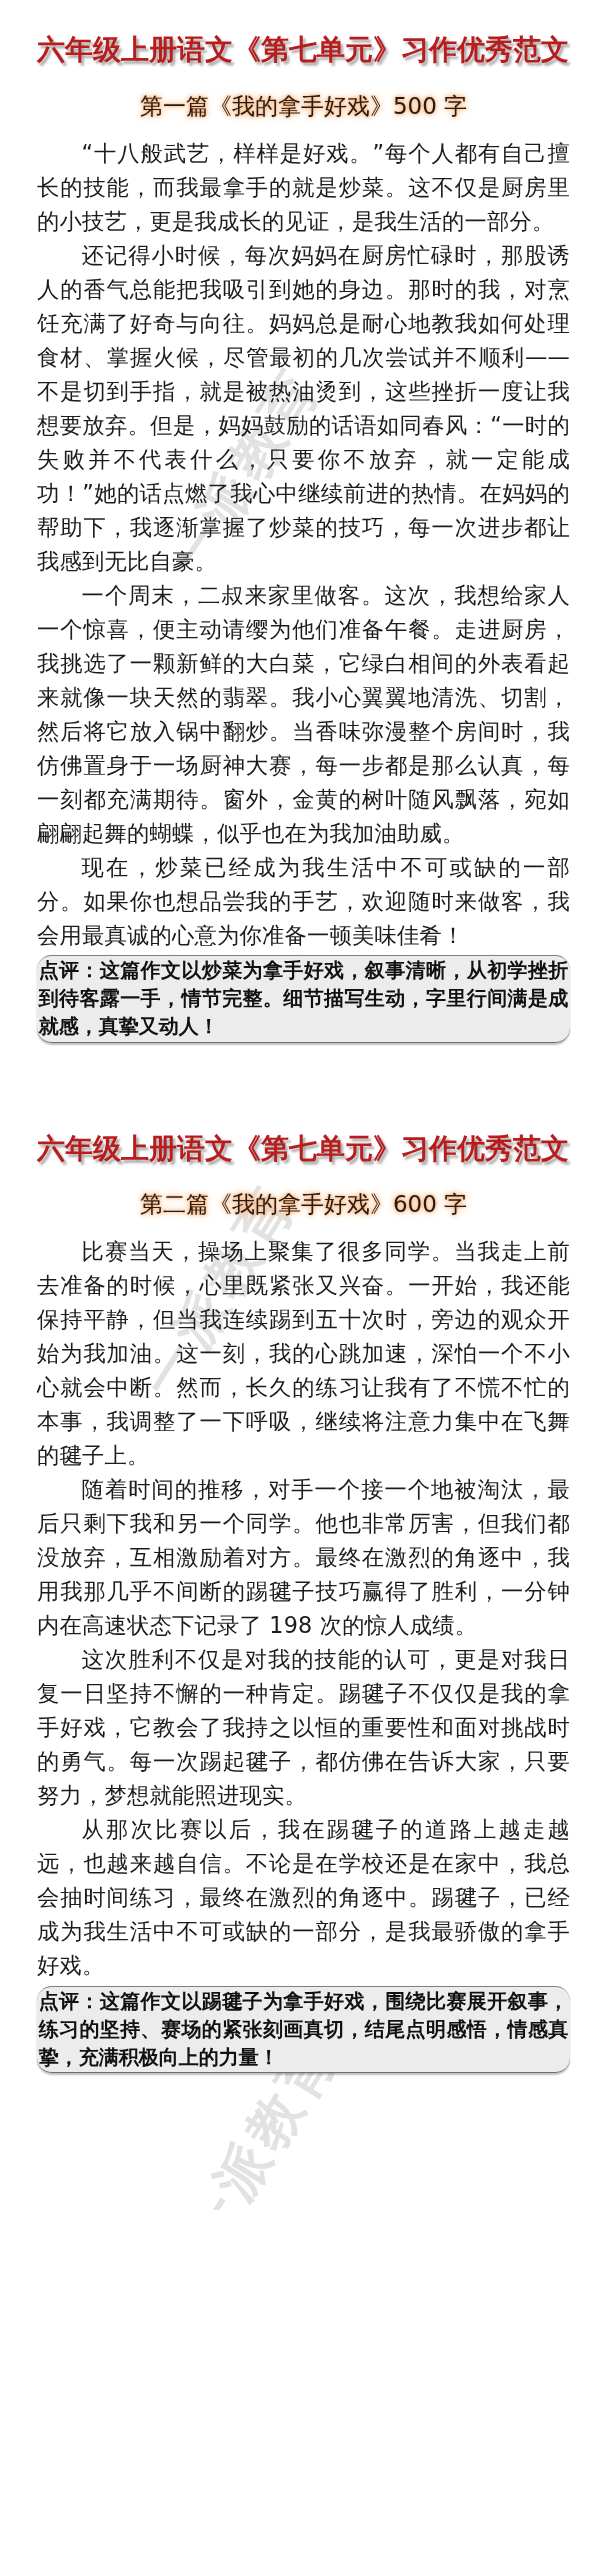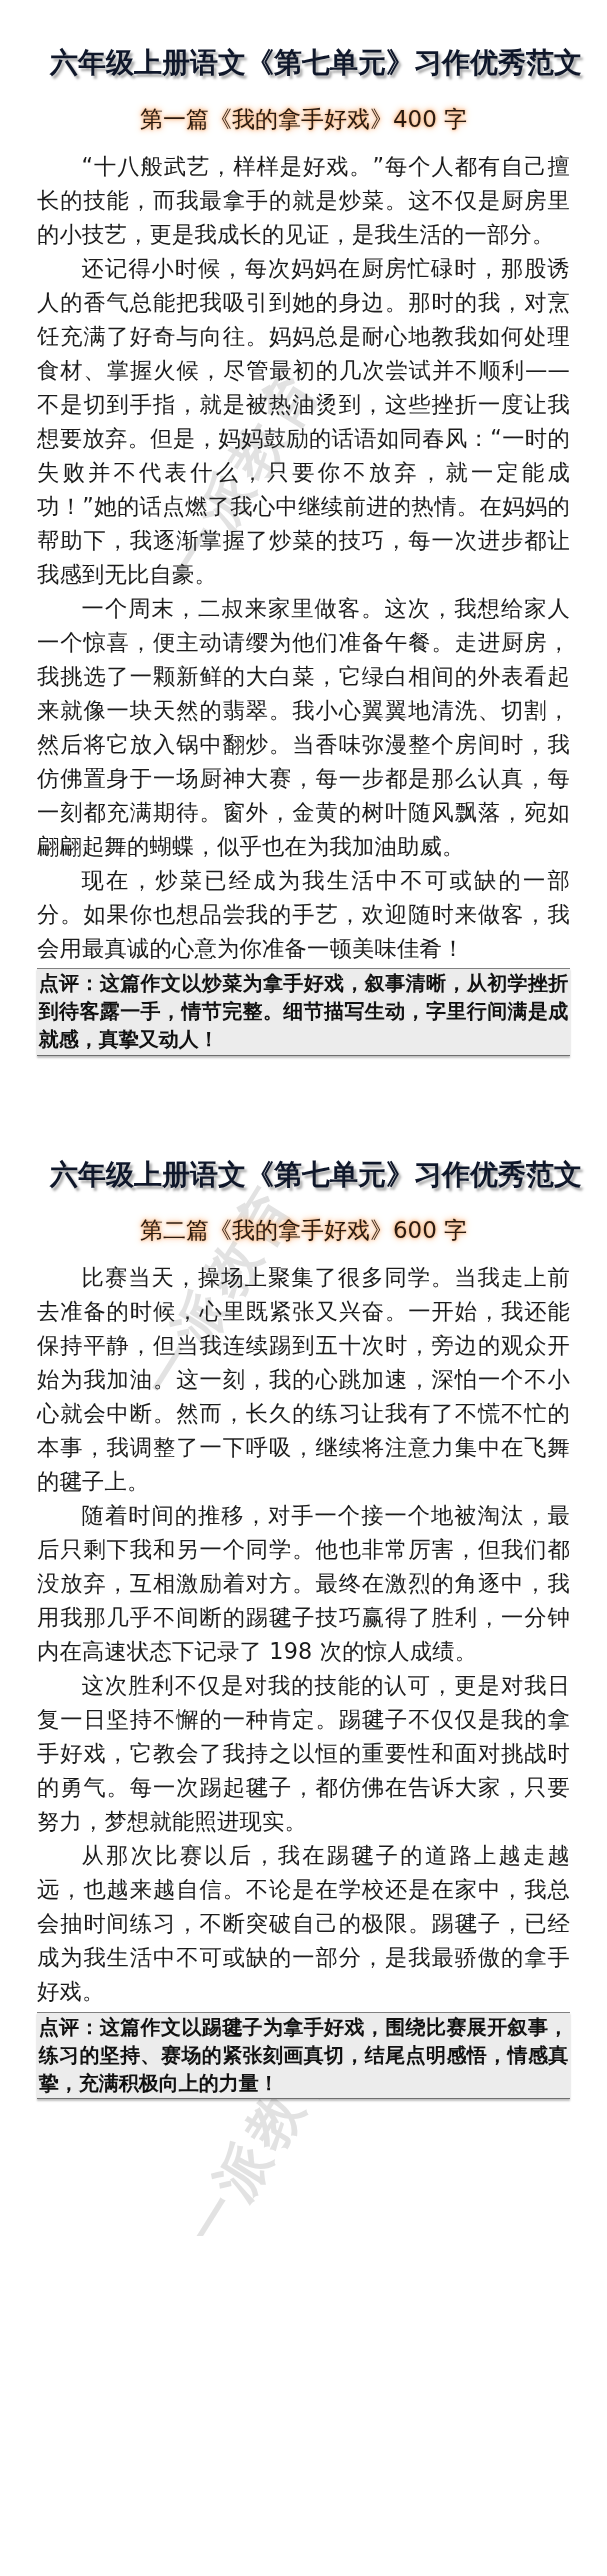--- a/index.html
+++ b/index.html
@@ -2,73 +2,73 @@
 <html style="font-size:13.5px"><head>
 <meta charset="utf-8">
 <style>
   html, body { margin: 0; padding: 0; background: #ffffff; }
   body { width: 607px; font-family: "DejaVu Sans", sans-serif; color: #1a1a1a; position: relative; overflow-x: hidden; }
   .section { position: relative; padding: 0 37px 0 37px; }
   .section.first { padding-top: 30px; }
   .section.next { padding-top: 86px; }
   .doc-title {
     text-align: left; font-size: 28px; font-weight: bold; letter-spacing: 0px;
-    color: #0f172a; text-shadow: 2.5px 2.5px 2.5px rgba(0,0,0,0.35);
-    margin: 13px; line-height: 40px; white-space: nowrap;
+    color: #b91c1c; text-shadow: 2.5px 2.5px 2.5px rgba(0,0,0,0.35);
+    margin: 0; line-height: 40px; white-space: nowrap;
   }
   .essay-title {
     text-align: center; margin: 18.6px 0 10px 0; line-height: 34px;
   }
   .essay-title span {
     font-size: 23px; color: #2a1a10; font-weight: normal;
     text-shadow: 0 0 5px #f6b27c, 0 0 8.4px #f9c79b, 0 0 2.5px #f3a468;
     padding: 0 3.4px;
   }
   .para {
     font-size: 22.3px; line-height: 34px; margin: 0; text-align: justify;
     text-indent: 2em; color: #1c1c1c; letter-spacing: 0.2px;
   }
   .comment {
     margin-top: 3.4px; background: #ececec;
     border-top: 1.7px solid #808080; border-bottom: 1.7px solid #6e6e6e;
     box-shadow: 0 1.7px 1.7px rgba(0,0,0,0.25);
     padding: 0 1.7px 1.7px 1.7px;
     font-family: "DejaVu Serif", serif; font-size: 20px; line-height: 28px;
-    text-align: justify; color: #111; font-weight: bold;
+    text-align: justify; color: #111; font-weight: bold; border-radius: 15px;
   }
   .watermark {
     position: absolute; font-size: 54px; font-weight: bold; color: rgba(150,150,150,0.28);
     transform: rotate(-58deg); white-space: nowrap; pointer-events: none; letter-spacing: 5px;
     font-family: "DejaVu Sans", sans-serif;
   }
 </style>
 </head>
 <body>
 
 <div class="watermark" style="left:126px; top:438px;">一派教育</div>
 <div class="watermark" style="left:101px; top:1256px;">一派教育</div>
 <div class="watermark" style="left:143px; top:2108px;">一派教育</div>
 
 <div class="section first">
   <h1 class="doc-title">六年级上册语文《第七单元》习作优秀范文</h1>
-  <div class="essay-title"><span>第一篇《我的拿手好戏》400 字</span></div>
+  <div class="essay-title"><span>第一篇《我的拿手好戏》500 字</span></div>
   <p class="para">“十八般武艺，样样是好戏。”每个人都有自己擅长的技能，而我最拿手的就是炒菜。这不仅是厨房里的小技艺，更是我成长的见证，是我生活的一部分。</p>
   <p class="para">还记得小时候，每次妈妈在厨房忙碌时，那股诱人的香气总能把我吸引到她的身边。那时的我，对烹饪充满了好奇与向往。妈妈总是耐心地教我如何处理食材、掌握火候，尽管最初的几次尝试并不顺利——不是切到手指，就是被热油烫到，这些挫折一度让我想要放弃。但是，妈妈鼓励的话语如同春风：“一时的失败并不代表什么，只要你不放弃，就一定能成功！”她的话点燃了我心中继续前进的热情。在妈妈的帮助下，我逐渐掌握了炒菜的技巧，每一次进步都让我感到无比自豪。</p>
   <p class="para">一个周末，二叔来家里做客。这次，我想给家人一个惊喜，便主动请缨为他们准备午餐。走进厨房，我挑选了一颗新鲜的大白菜，它绿白相间的外表看起来就像一块天然的翡翠。我小心翼翼地清洗、切割，然后将它放入锅中翻炒。当香味弥漫整个房间时，我仿佛置身于一场厨神大赛，每一步都是那么认真，每一刻都充满期待。窗外，金黄的树叶随风飘落，宛如翩翩起舞的蝴蝶，似乎也在为我加油助威。</p>
   <p class="para">现在，炒菜已经成为我生活中不可或缺的一部分。如果你也想品尝我的手艺，欢迎随时来做客，我会用最真诚的心意为你准备一顿美味佳肴！</p>
   <div class="comment">点评：这篇作文以炒菜为拿手好戏，叙事清晰，从初学挫折到待客露一手，情节完整。细节描写生动，字里行间满是成就感，真挚又动人！</div>
 </div>
 
 <div class="section next">
   <h1 class="doc-title">六年级上册语文《第七单元》习作优秀范文</h1>
   <div class="essay-title"><span>第二篇《我的拿手好戏》600 字</span></div>
   <p class="para">比赛当天，操场上聚集了很多同学。当我走上前去准备的时候，心里既紧张又兴奋。一开始，我还能保持平静，但当我连续踢到五十次时，旁边的观众开始为我加油。这一刻，我的心跳加速，深怕一个不小心就会中断。然而，长久的练习让我有了不慌不忙的本事，我调整了一下呼吸，继续将注意力集中在飞舞的毽子上。</p>
   <p class="para">随着时间的推移，对手一个接一个地被淘汰，最后只剩下我和另一个同学。他也非常厉害，但我们都没放弃，互相激励着对方。最终在激烈的角逐中，我用我那几乎不间断的踢毽子技巧赢得了胜利，一分钟内在高速状态下记录了 198 次的惊人成绩。</p>
   <p class="para">这次胜利不仅是对我的技能的认可，更是对我日复一日坚持不懈的一种肯定。踢毽子不仅仅是我的拿手好戏，它教会了我持之以恒的重要性和面对挑战时的勇气。每一次踢起毽子，都仿佛在告诉大家，只要努力，梦想就能照进现实。</p>
-  <p class="para">从那次比赛以后，我在踢毽子的道路上越走越远，也越来越自信。不论是在学校还是在家中，我总会抽时间练习，不断突破自己的极限。踢毽子，已经成为我生活中不可或缺的一部分，是我最骄傲的拿手好戏。</p>
+  <p class="para">从那次比赛以后，我在踢毽子的道路上越走越远，也越来越自信。不论是在学校还是在家中，我总会抽时间练习，最终在激烈的角逐中。踢毽子，已经成为我生活中不可或缺的一部分，是我最骄傲的拿手好戏。</p>
   <div class="comment">点评：这篇作文以踢毽子为拿手好戏，围绕比赛展开叙事，练习的坚持、赛场的紧张刻画真切，结尾点明感悟，情感真挚，充满积极向上的力量！</div>
 </div>
 
 <div class="section next" style="padding-bottom:51px;">
   
   
   
   
   
   

